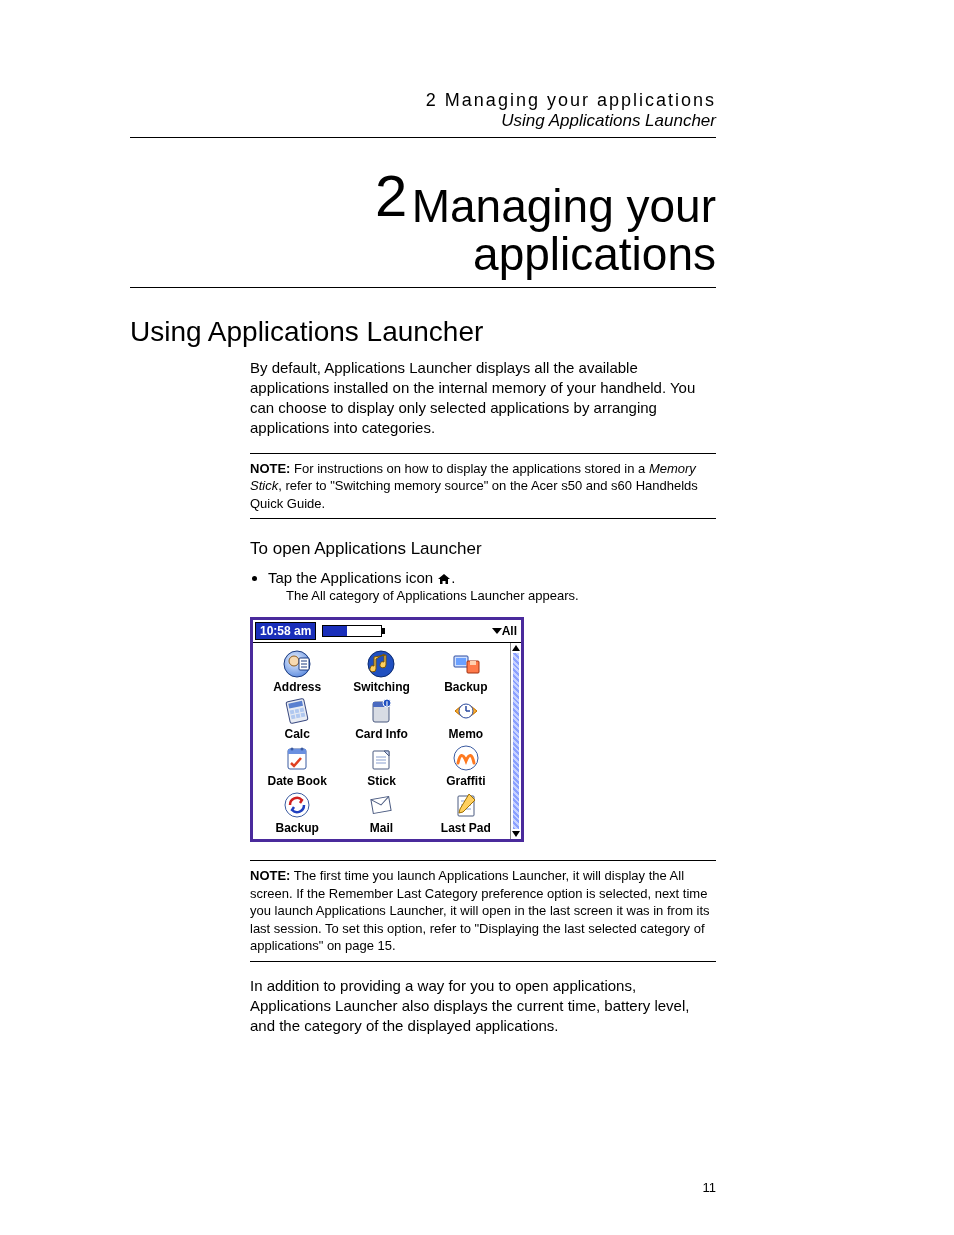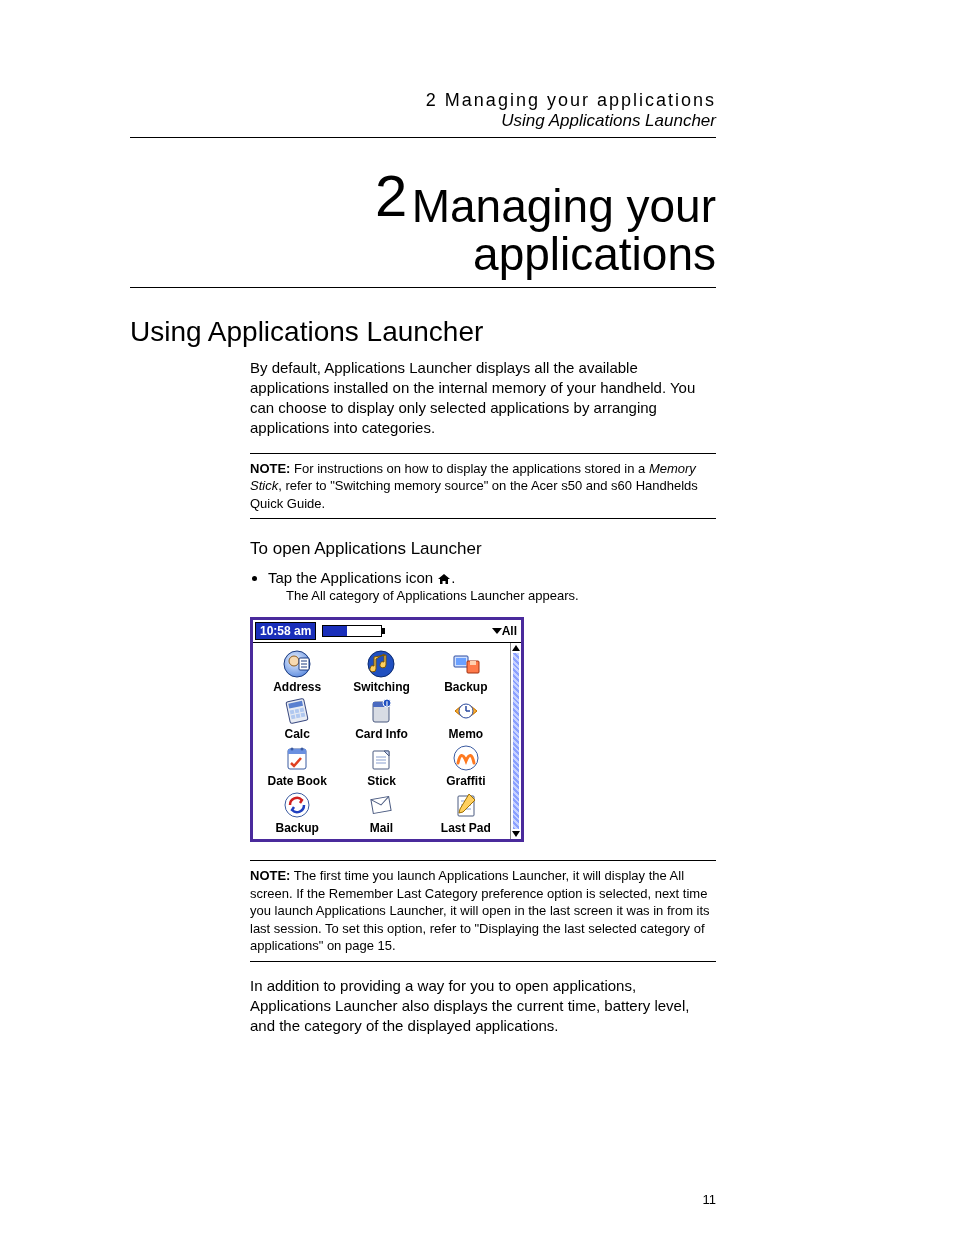--- a/index.html
+++ b/index.html
@@ -195,21 +195,21 @@
   }
 
   .ico {
     width: 34px; height: 30px;
     margin: 0 auto;
     display: block;
   }
 
   .page-num {
     position: absolute;
-    bottom: 28px;
+    bottom: 40px;
     right: 90px;
     font-size: 13px;
   }
 </style>
 </head>
 <body>
 
 <div class="page">
 
   <div class="running-head">

